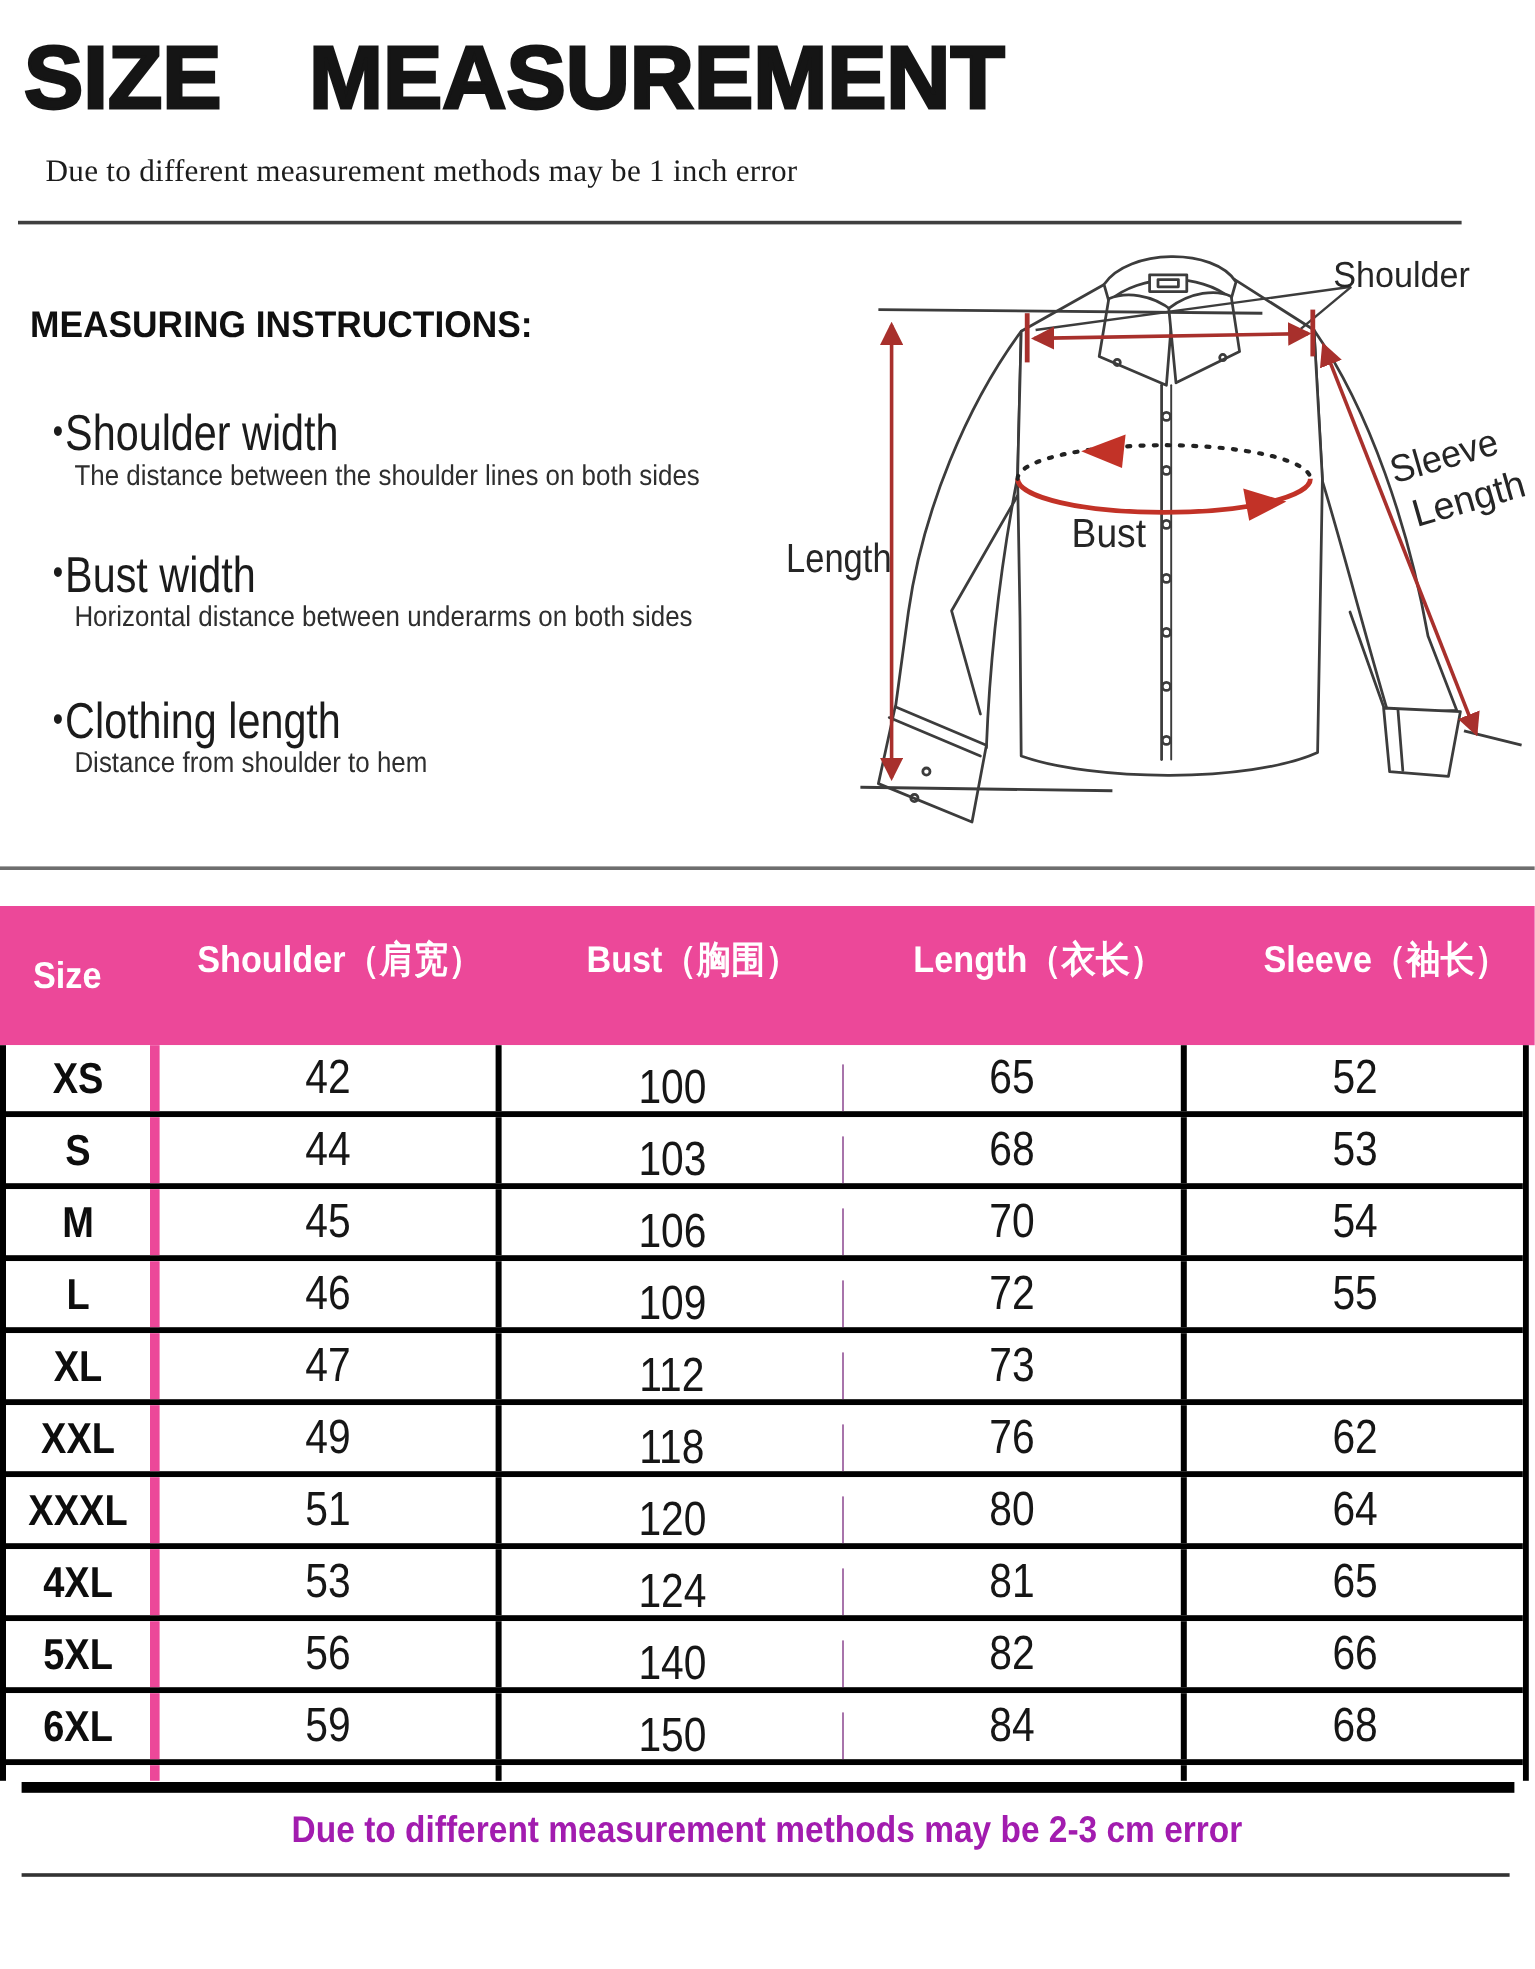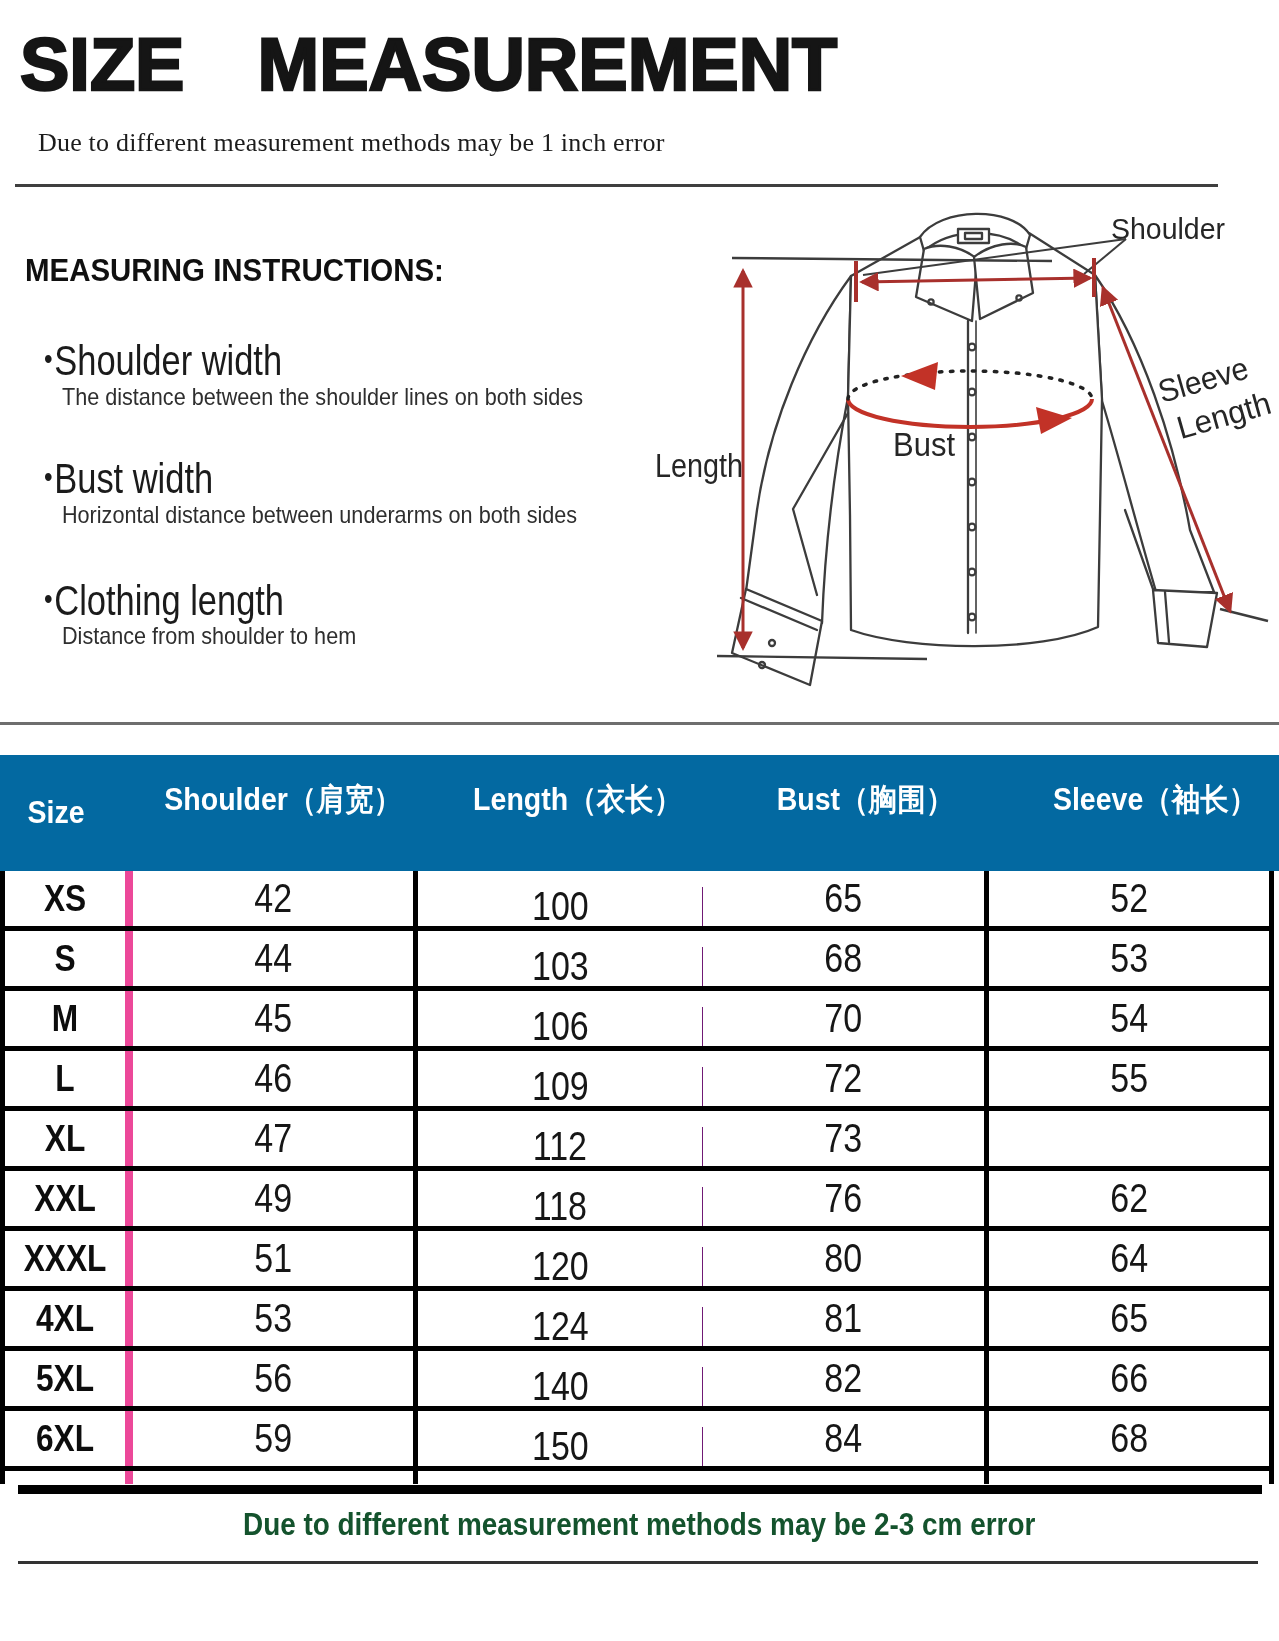--- a/index.html
+++ b/index.html
@@ -34,21 +34,21 @@
   .mi-t2 { left:44px; top:458px; } .mi-d2 { left:62px; top:501px; }
   .mi-t3 { left:44px; top:580px; } .mi-d3 { left:62px; top:622px; }
 
   
   .diagram { left:620px; top:175px; width:659px; height:525px; }
 
   
   .rule-2 { left:0; top:722px; width:1279px; height:3px; background:#6e6e6e; }
 
   
-  .thead { left:0; top:755px; width:1279px; height:116px; background:#0369a1; display:flex;gap:43px; }
+  .thead { left:0; top:755px; width:1279px; height:116px; background:#ec4899; display:flex;gap:43px; }
   .th { color:#fff; font-size:31px; font-weight:700; display:flex; justify-content:center;
         align-items:flex-start; white-space:nowrap; }
   .th > span { transform:scaleX(.92); transform-origin:center top; display:inline-block; }
   .th-size     { width:130px; padding-top:40px; }
   .th-shoulder { width:288px; padding-top:24px; }
   .th-bust     { width:285px; padding-top:24px; }
   .th-length   { width:286px; padding-top:24px; }
   .th-sleeve   { width:290px; padding-top:24px; }
 
   .tbody { left:0; top:871px; width:1274px; border-left:5px solid #000; border-right:5px solid #000; }
@@ -61,21 +61,21 @@
   .td-length   { width:286px; border-right:5px solid #000; }
   .td-sleeve   { width:280px; }
   .size-label { font-size:36px; font-weight:700; color:#0d0d0d; display:inline-block;
     transform:scaleX(.88); white-space:nowrap; }
   .num { font-size:40px; font-weight:400; color:#161616; display:inline-block;
     transform:scaleX(.85); }
   .thick-line { left:18px; top:1485px; width:1244px; height:9px; background:#000; }
 
   
   .footer-note { left:0; top:1507px; width:1279px; text-align:center; font-size:31px;
-    font-weight:700; color:#14532d; }
+    font-weight:700; color:#a21caf; }
   .footer-note > span { display:inline-block; transform:scaleX(.9); white-space:nowrap; }
   .rule-3 { left:18px; top:1561px; width:1240px; height:3px; background:#333; }
 
   svg text { font-family:"Liberation Sans","DejaVu Sans",sans-serif; }
 </style>
 </head>
 <body>
 
 <div class="page">
 
@@ -170,25 +170,25 @@
 
   <div class="abs rule-2"></div>
 
   <div class="abs thead">
     <div class="th th-size">
         <span>Size</span>
       </div>
     <div class="th th-shoulder">
         <span>Shoulder（肩宽）</span>
       </div>
+    <div class="th th-bust">
+        <span>Bust（胸围）</span>
+      </div>
     <div class="th th-length">
         <span>Length（衣长）</span>
-      </div>
-    <div class="th th-bust">
-        <span>Bust（胸围）</span>
       </div>
     <div class="th th-sleeve">
         <span>Sleeve（袖长）</span>
       </div>
   </div>
 
   <div class="abs tbody">
     <div class="t-row">
       <div class="td td-size">
           <span class="size-label">XS</span>

